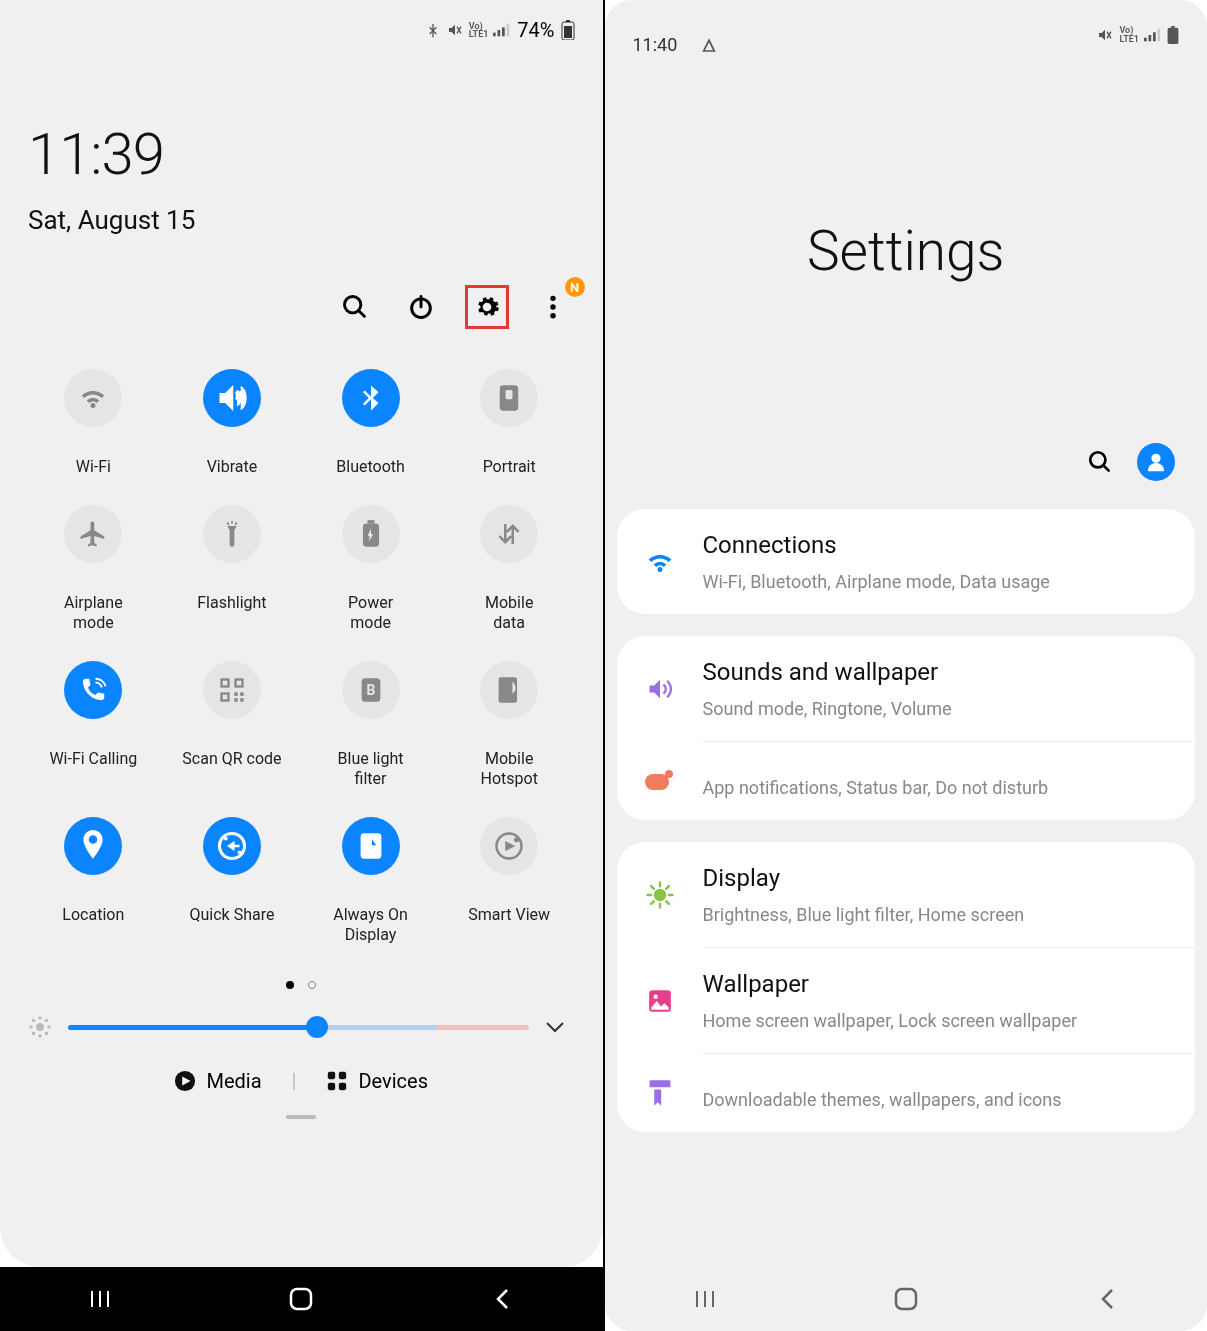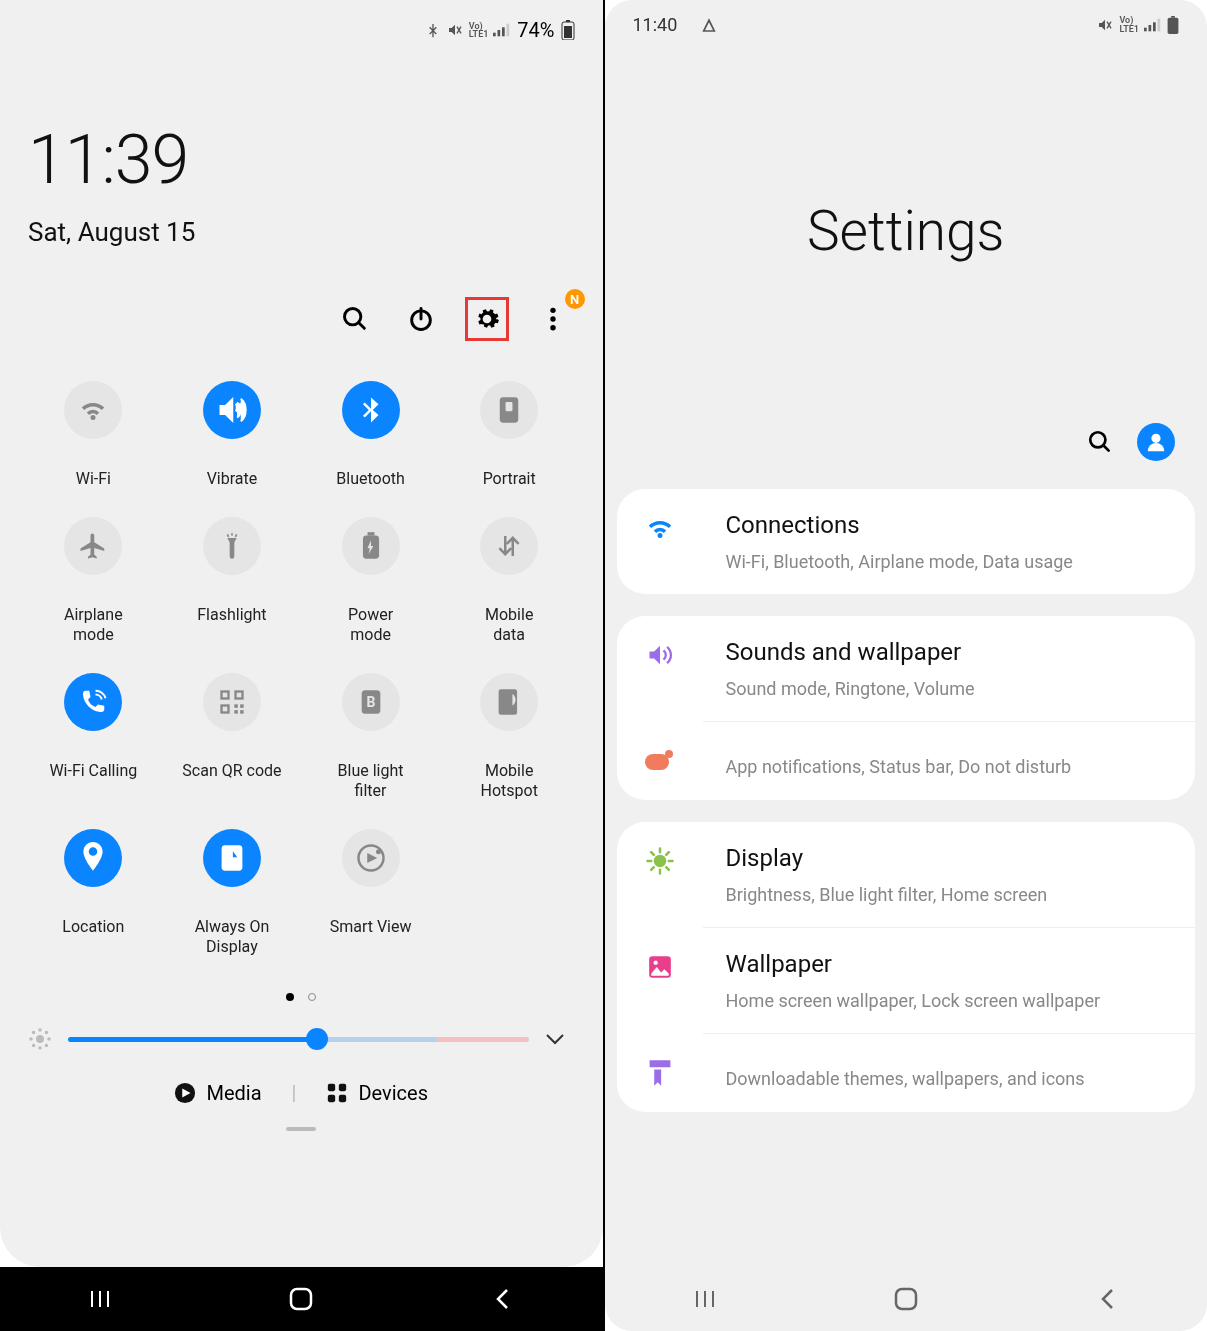--- a/index.html
+++ b/index.html
@@ -6,21 +6,21 @@
 body { display: flex; background: #fff; width: 1207px; height: 1331px; }
 .screen { flex: 1; display: flex; flex-direction: column; position: relative; border-radius: 27px; }
 .screen-left { background: #f0f0f0; border-radius: 0 0 40px 40px; }
 .screen-right { background: #f0f0f0; }
 .divider-vert { width: 2px; background: #000; }
 
 
 .status-bar { display: flex; justify-content: flex-end; align-items: center; padding: 18px 28px; font-size: 20px; gap: 6px; }
 .status-icons { display: flex; align-items: center; gap: 5px; }
 .clock-section { padding: 60px 28px 50px; }
-.clock-time { font-size: 68px; font-weight: 300; color: #111; letter-spacing: -1px; }
+.clock-time { font-size: 58px; font-weight: 300; color: #111; letter-spacing: -1px; }
 .clock-date { font-size: 26px; color: #111; margin-top: 17px; }
 
 .action-row { display: flex; justify-content: flex-end; align-items: center; gap: 22px; padding: 0 28px 30px; }
 .action-btn { width: 44px; height: 44px; display: flex; align-items: center; justify-content: center; cursor: pointer; }
 .gear-highlight { border: 3px solid #e53935; padding: 4px; }
 .more-wrap { position: relative; }
 .n-badge { position: absolute; top: -8px; right: -10px; background: #ff9800; color: #fff; width: 20px; height: 20px; border-radius: 50%; font-size: 13px; display: flex; align-items: center; justify-content: center; font-weight: 600; }
 
 .tiles-grid { display: grid; grid-template-columns: repeat(4, 1fr); gap: 28px 8px; padding: 10px 28px 20px; }
 .tile { display: flex; flex-direction: column; align-items: center; cursor: pointer; gap: 20px; }
@@ -44,29 +44,29 @@
 .br-sep { color: #bbb; font-size: 20px; padding: 0 12px; }
 .handle { width: 30px; height: 4px; background: #bbb; border-radius: 2px; margin: 8px auto 18px; }
 
 .navbar { background: #000; height: 64px; display: flex; align-items: center; justify-content: space-around; }
 .navbar-light { background: transparent; }
 .nav-btn { color: #fff; cursor: pointer; width: 60px; display: flex; justify-content: center; }
 .navbar-light .nav-btn { color: #666; }
 
 
 .r-status { display: flex; justify-content: space-between; align-items: center; padding: 14px 28px; font-size: 18px; color: #333; }
-.r-status-left { display: flex; align-items: center; gap: 24px; }
+.r-status-left { display: flex; align-items: center; gap: 24px; margin-top: 20px; }
 .settings-title { font-size: 55px; font-weight: 300; text-align: center; padding: 150px 0 160px; color: #111; }
 .r-actions { display: flex; justify-content: flex-end; align-items: center; gap: 24px; padding: 0 32px 28px; }
 .r-search { cursor: pointer; }
 .r-profile { width: 38px; height: 38px; background: #0a84ff; border-radius: 50%; display: flex; align-items: center; justify-content: center; cursor: pointer; }
 
 .settings-list { padding: 0 12px; display: flex; flex-direction: column; gap: 22px; }
 .settings-group { background: #fff; border-radius: 28px; overflow: hidden; }
-.settings-item { display: flex; align-items: flex-start; padding: 22px 26px; cursor: pointer; gap: 23px; }
+.settings-item { display: flex; align-items: center; padding: 22px 26px; cursor: pointer; }
 .si-icon { width: 34px; height: 34px; margin-right: 26px; display: flex; align-items: center; justify-content: center; flex-shrink: 0; }
 .si-text { flex: 1; }
 .si-title { font-size: 24px; color: #111; }
 .si-sub { font-size: 18px; color: #888; margin-top: 12px; }
 .si-divider { height: 1px; background: #eee; margin-left: 86px; }
 
 svg { display: block; }
 </style>
 </head>
 <body>
@@ -245,20 +245,31 @@
           </div>
           <div class="tile-label">Mobile<br>Hotspot</div>
         </div>
         <div class="tile">
           <div class="tile-icon tile-on">
             <svg width="26" height="32" viewBox="0 0 24 30">
               <path fill="currentColor" d="M12 0C7 0 3 4 3 9c0 7 9 18 9 18s9-11 9-18c0-5-4-9-9-9zm0 13a4 4 0 110-8 4 4 0 010 8z"></path>
             </svg>
           </div>
           <div class="tile-label">Location</div>
+        </div>
+        <div class="tile">
+          <div class="tile-icon tile-on">
+            <svg width="30" height="30" viewBox="0 0 24 24">
+              <circle cx="12" cy="12" r="10" fill="none" stroke="currentColor" stroke-width="2.5"></circle>
+              <path fill="currentColor" d="M8 12l6-4v3h4v2h-4v3z"></path>
+              <circle cx="7" cy="6" r="1.5" fill="currentColor"></circle>
+              <circle cx="18" cy="17" r="1.5" fill="currentColor"></circle>
+            </svg>
+          </div>
+          <div class="tile-label">Quick Share</div>
         </div>
         <div class="tile">
           <div class="tile-icon tile-on">
             <svg width="26" height="30" viewBox="0 0 22 26">
               <rect x="2" y="2" width="18" height="22" rx="3" fill="currentColor"></rect>
               <path fill="#0a84ff" stroke="#fff" stroke-width="1.5" d="M11 6v7h5"></path>
             </svg>
           </div>
           <div class="tile-label">Always On<br>Display</div>
         </div>

